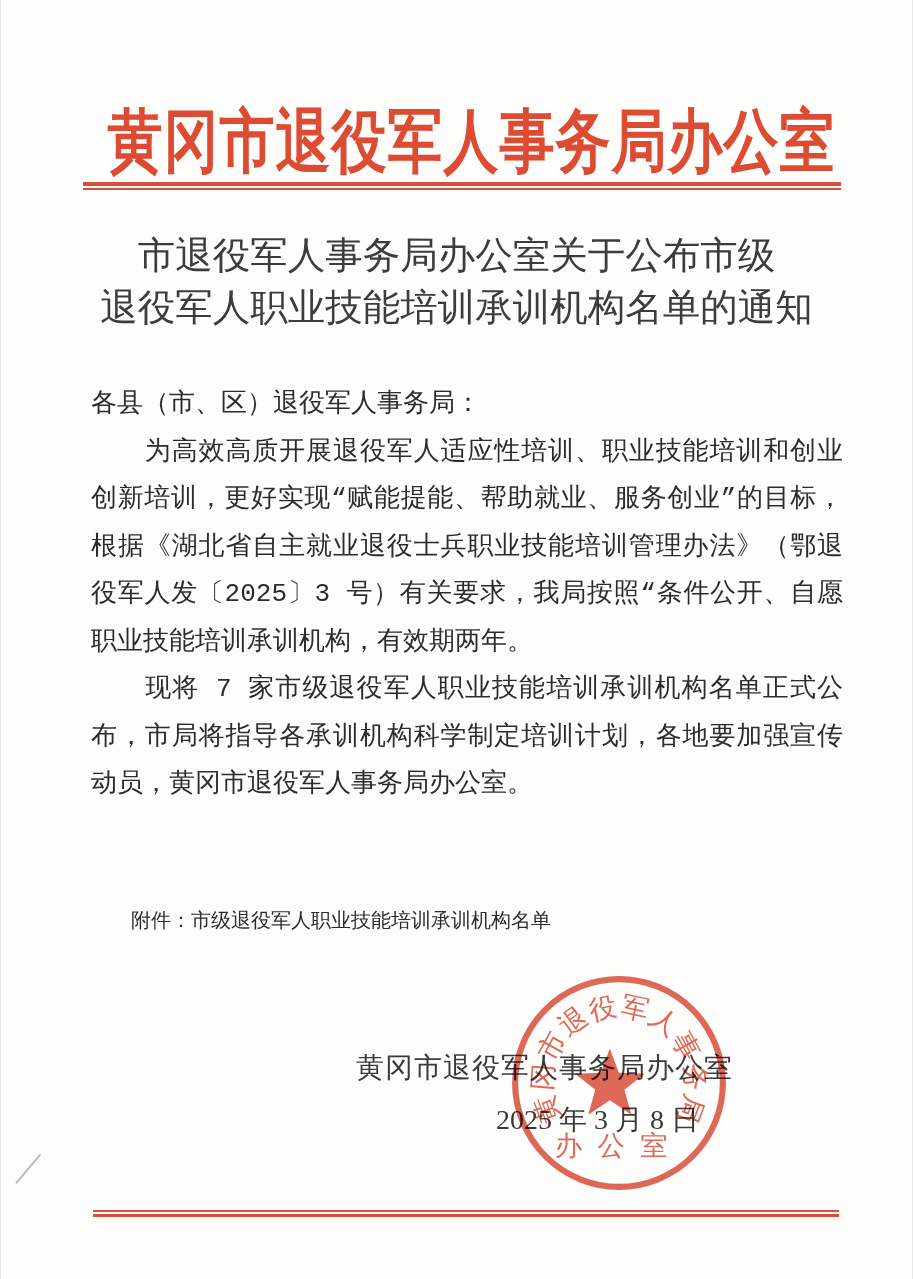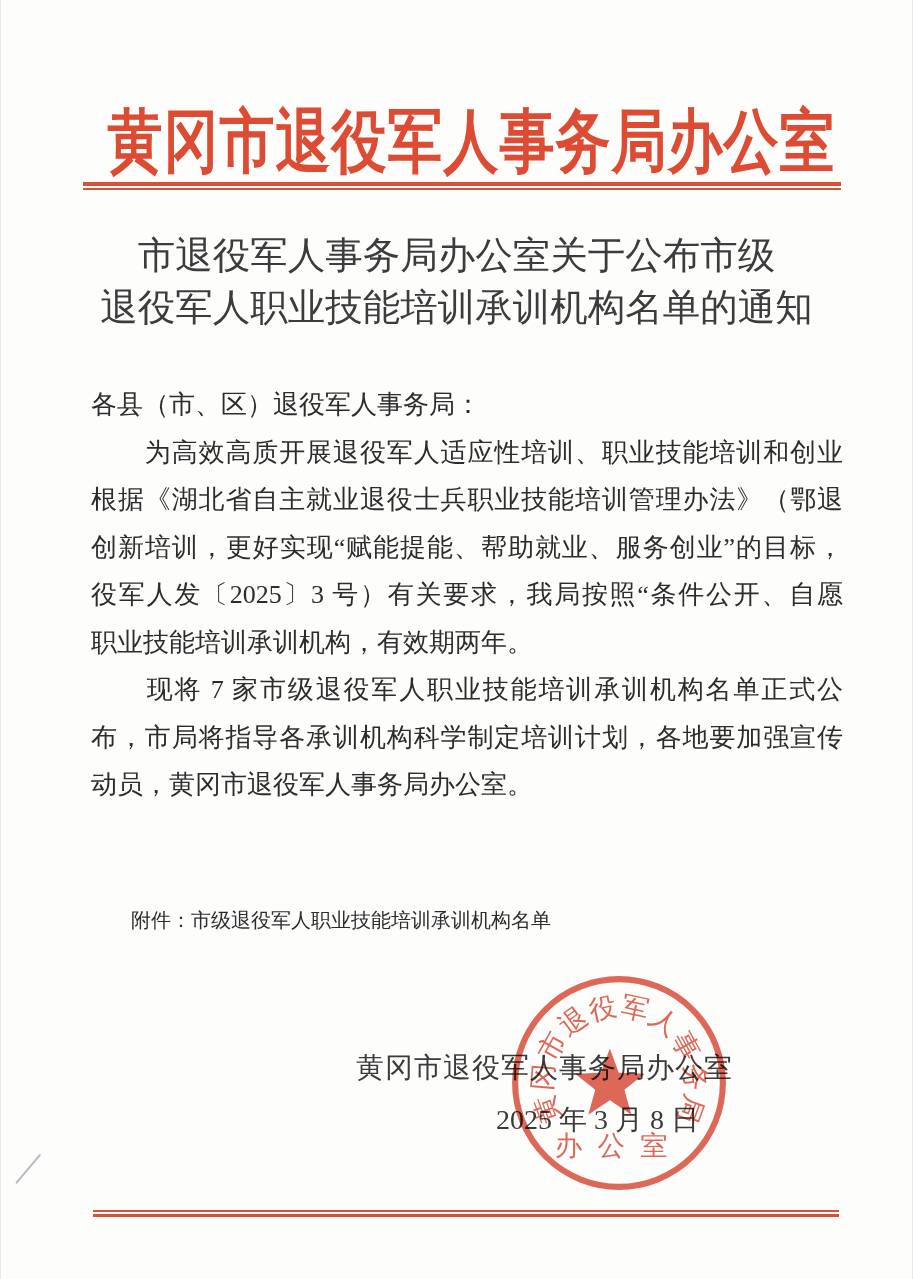--- a/index.html
+++ b/index.html
@@ -70,25 +70,25 @@
     <span class="letterhead-text" style="color: rgb(220, 75, 50);">黄冈市退役军人事务局办公室</span>
   </div>
   <div class="rule-thick" style="background: rgb(216, 80, 56);"></div>
   <div class="rule-thin" style="background: rgb(216, 80, 56);"></div>
 
   <div class="doc-title" style="color: rgb(60, 60, 60);">
     <div>市退役军人事务局办公室关于公布市级</div>
     <div>退役军人职业技能培训承训机构名单的通知</div>
   </div>
 
-  <div class="body-text" style="color: rgb(44, 44, 44);">
+  <div class="body-text" style="color: rgb(44, 44, 44); font-family: Liberation Mono, monospace;">
       <div class="body-line">各县（市、区）退役军人事务局：</div>
       <div class="body-line fill">　　为高效高质开展退役军人适应性培训、职业技能培训和创业</div>
+      <div class="body-line fill">创新培训，更好实现“赋能提能、帮助就业、服务创业”的目标，</div>
       <div class="body-line fill">根据《湖北省自主就业退役士兵职业技能培训管理办法》（鄂退</div>
-      <div class="body-line fill">创新培训，更好实现“赋能提能、帮助就业、服务创业”的目标，</div>
       <div class="body-line fill">役军人发〔2025〕3 号）有关要求，我局按照“条件公开、自愿</div>
       <div class="body-line">职业技能培训承训机构，有效期两年。</div>
       <div class="body-line fill">　　现将 7 家市级退役军人职业技能培训承训机构名单正式公</div>
       <div class="body-line fill">布，市局将指导各承训机构科学制定培训计划，各地要加强宣传</div>
       <div class="body-line">动员，黄冈市退役军人事务局办公室。</div>
     </div>
 
   <div class="attachment-line">　　附件：市级退役军人职业技能培训承训机构名单</div>
 
   <div class="signature-org">黄冈市退役军人事务局办公室</div>

